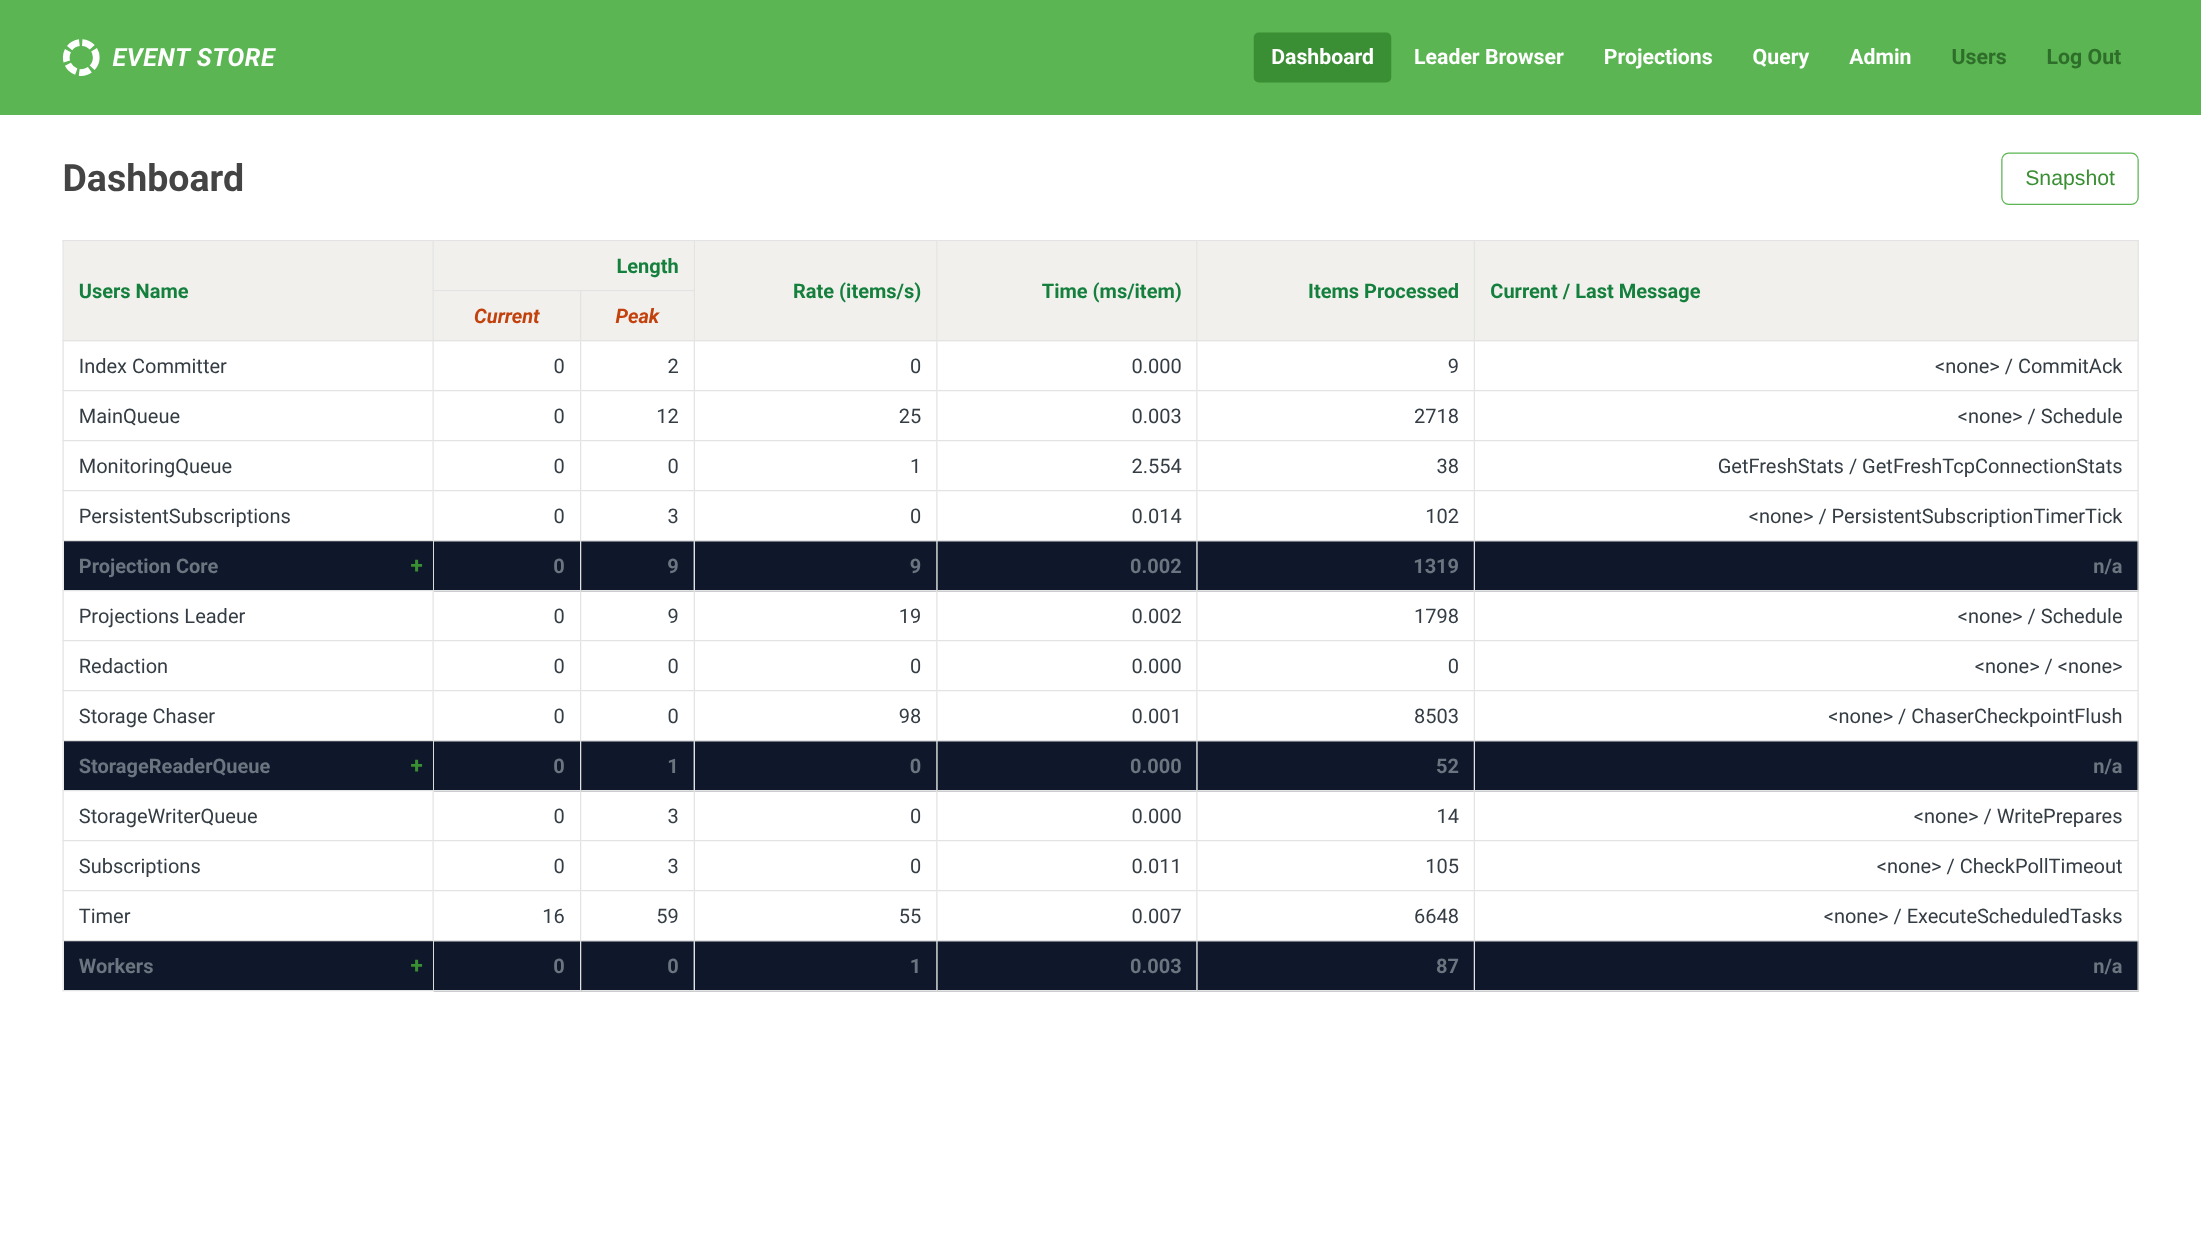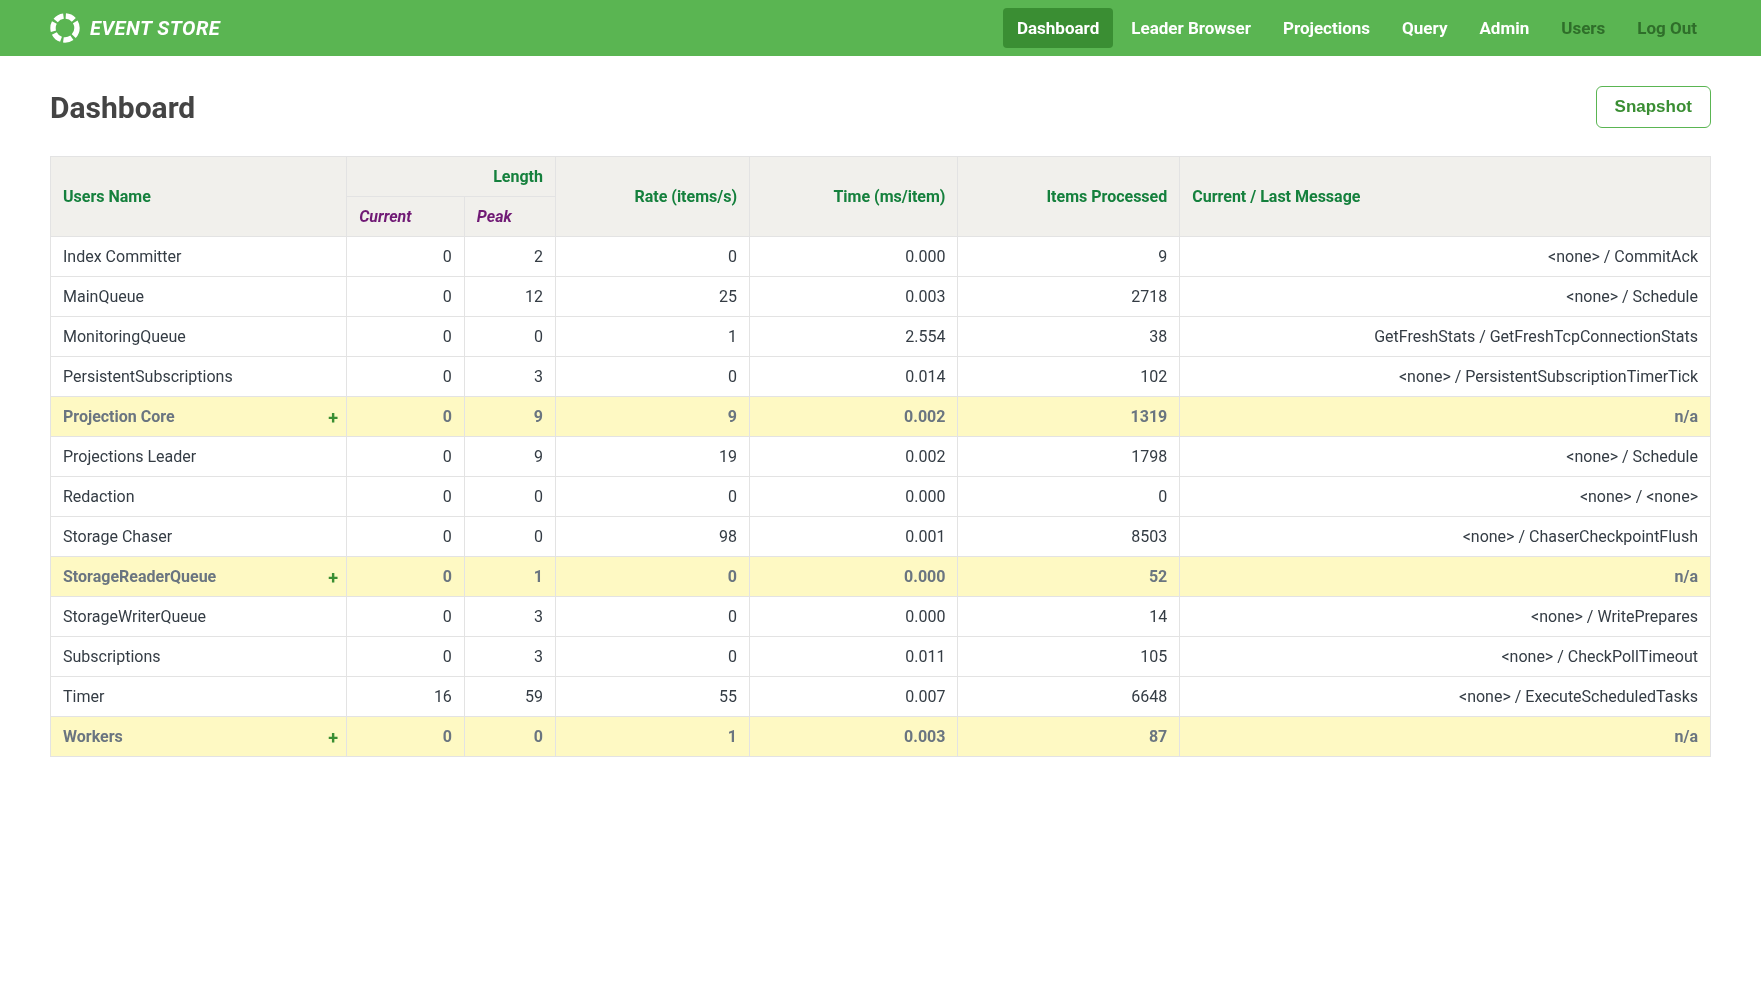--- a/index.html
+++ b/index.html
@@ -4,21 +4,21 @@
 <style>
   * { box-sizing: border-box; margin: 0; padding: 0; }
   body {
     font-family: -apple-system, BlinkMacSystemFont, "Segoe UI", Roboto, "Helvetica Neue", Arial, sans-serif;
     background: #fff;
     color: #333;
     font-size: 16px;
   }
   .top-nav {
     background: #5ab552;
-    height: 56px;
+    height: 92px;
     display: flex;
     align-items: center;
     padding: 0 50px;
   }
   .logo {
     display: flex;
     align-items: center;
     gap: 10px;
     margin-right: auto;
   }
@@ -64,21 +64,21 @@
   }
   .page-title {
     font-size: 30px;
     font-weight: 700;
     color: #444;
   }
   .snapshot-btn {
     border: 1px solid #5ab552;
     color: #3a8e33;
     background: #fff;
-    font-weight: 700;
+    font-weight: 400;
     font-size: 17px;
     padding: 10px 18px;
     border-radius: 6px;
     cursor: pointer;
   }
   table.queues {
     width: 100%;
     border-collapse: collapse;
     border: 1px solid #ddd;
   }
@@ -89,34 +89,34 @@
   }
   table.queues thead th {
     background: #f1f0ec;
     color: #15803d;
     font-weight: 700;
     text-align: left;
   }
   table.queues thead th.right { text-align: right; }
   table.queues thead th.sub {
     font-style: italic;
-    color: #701a75;
-    text-align: left;
+    color: #c2410c;
+    text-align: center;
   }
   table.queues tbody td {
     color: #343c44;
   }
   table.queues tbody td.num {
     text-align: right;
   }
   table.queues tbody td.msg {
     text-align: right;
   }
   table.queues tbody tr.group td {
-    background: #fef9c3;
+    background: #0f172a;
     font-weight: 700;
     color: #6a7580;
   }
   .expand-cell {
     position: relative;
   }
   .plus {
     position: absolute;
     right: 8px;
     top: 50%;

